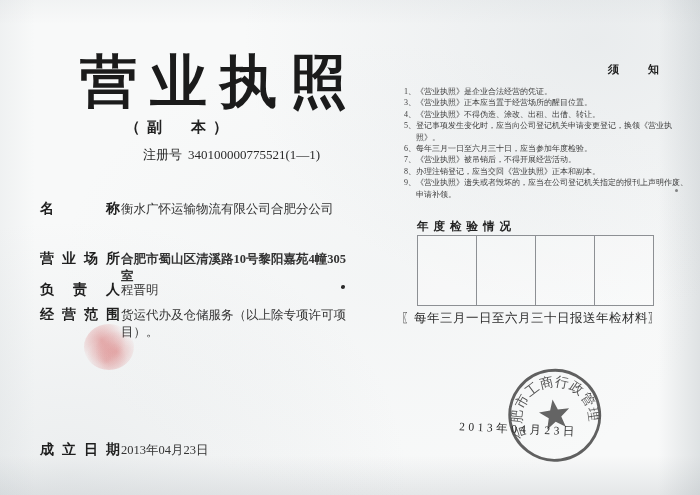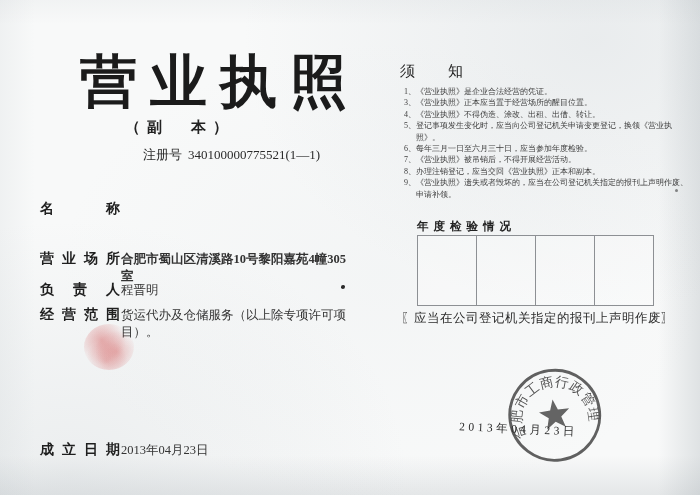--- a/index.html
+++ b/index.html
@@ -55,23 +55,23 @@
       radial-gradient(circle at 35% 35%, rgba(205,55,55,.50), transparent 55%),
       radial-gradient(circle at 65% 60%, rgba(205,55,55,.42), transparent 50%),
       radial-gradient(circle at 45% 80%, rgba(205,55,55,.35), transparent 45%);
     filter:blur(.6px); opacity:.75; border-radius:50%;
   }
   .speck1 { left:341px; top:285px; width:4px; height:4px; background:#2a2a2a; border-radius:50% 40% 55% 45%; }
   .speck2 { left:675px; top:189px; width:3px; height:3px; background:#555; border-radius:50%; opacity:.7; }
 
   
   .notice-heading {
-    left:400px; top:62px; width:268px; text-align:left;
+    left:400px; top:62px; width:268px; text-align:right;
     font-family:"DejaVu Sans", sans-serif;
-    font-size:15px; font-weight:400; letter-spacing:9px; color:#222;
+    font-size:11px; font-weight:700; letter-spacing:9px; color:#222;
   }
   .notice-list { left:404px; top:80px; width:284px; color:#3d3d3d;margin-top:6px; }
   .notice-item {
     font-size:8px; line-height:11.4px;
     padding-left:12px; text-indent:-12px;
   }
   .inspect-heading {
     left:417px; top:219px; width:236px; text-align:left;
     font-family:"DejaVu Sans", sans-serif;
     font-size:11.5px; font-weight:700; letter-spacing:5px; color:#222;
@@ -102,20 +102,21 @@
   <div class="abs subtitle">（副　本）</div>
   <div class="abs title">营业执照</div>
   <div class="abs reg-line">
     <span class="reg-label">注册号</span><span>340100000775521(1—1)</span>
   </div>
 
   <div class="abs field-label row-name-label">
       <span>名</span>
       <span>称</span>
     </div>
+  <div class="abs field-value row-name-value">衡水广怀运输物流有限公司合肥分公司</div>
 
   <div class="abs field-label row-prem-label">
       <span>营</span>
       <span>业</span>
       <span>场</span>
       <span>所</span>
     </div>
   <div class="abs field-value row-prem-value">合肥市蜀山区清溪路10号黎阳嘉苑4幢305室</div>
 
   <div class="abs field-label row-person-label">
@@ -158,21 +159,21 @@
     <div class="notice-item">9、《营业执照》遗失或者毁坏的，应当在公司登记机关指定的报刊上声明作废、申请补领。</div>
   </div>
 
   <div class="abs inspect-heading">年度检验情况</div>
   <div class="abs inspect-table">
     <div class="inspect-cell"></div>
     <div class="inspect-cell"></div>
     <div class="inspect-cell"></div>
     <div class="inspect-cell"></div>
   </div>
-  <div class="abs inspect-note">〖应当在公司登记机关指定的报刊上声明作废〗</div>
+  <div class="abs inspect-note">〖每年三月一日至六月三十日报送年检材料〗</div>
 
   <div class="abs seal">
     <svg width="126" height="114" viewBox="0 0 126 114">
       <defs>
         <path id="sealArc" d="M 29.4 72.5 A 34 34 0 1 1 92.6 72.5" fill="none"></path>
       </defs>
       <circle cx="61" cy="55" r="45" fill="none" stroke="#3d3d3d" stroke-width="2.8" opacity="0.92"></circle>
       <polygon fill="#3d3d3d" opacity="0.9" points="61,39 64.9,49.7 76.2,50.1 67.3,57 70.4,67.9 61,61.6 51.6,67.9 54.7,57 45.8,50.1 57.1,49.7"></polygon>
       <text font-family="'DejaVu Sans', sans-serif" font-size="13.5" fill="#3d3d3d" letter-spacing="0.5">
         <textPath href="#sealArc" startOffset="0">合肥市工商行政管理局</textPath>

